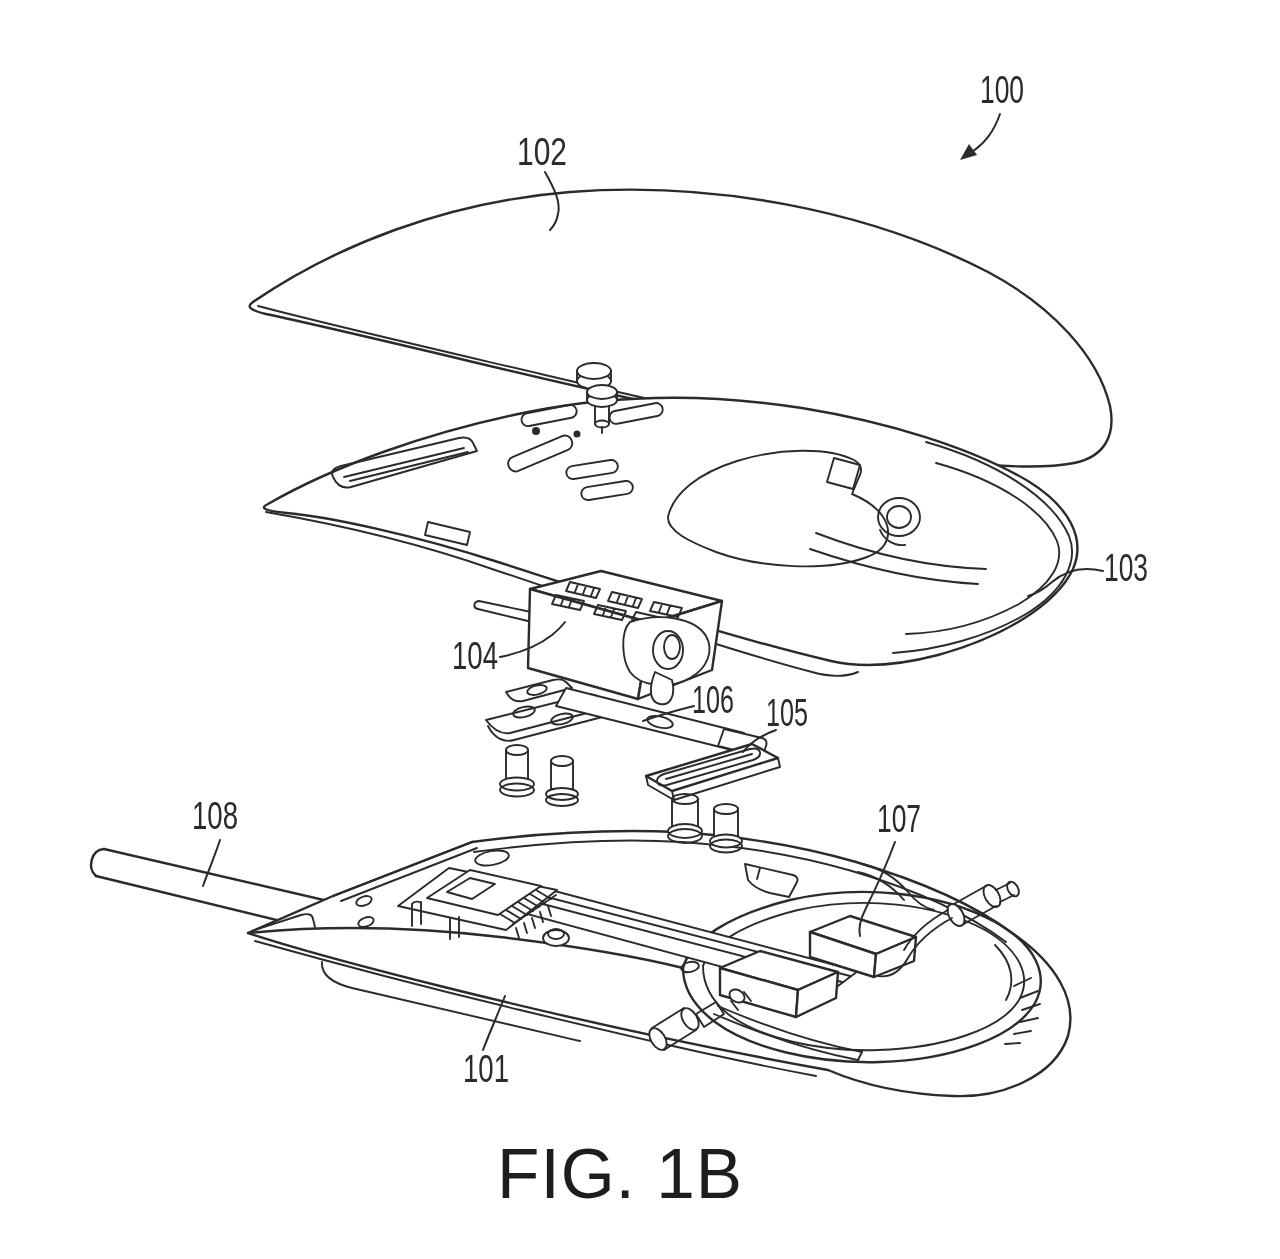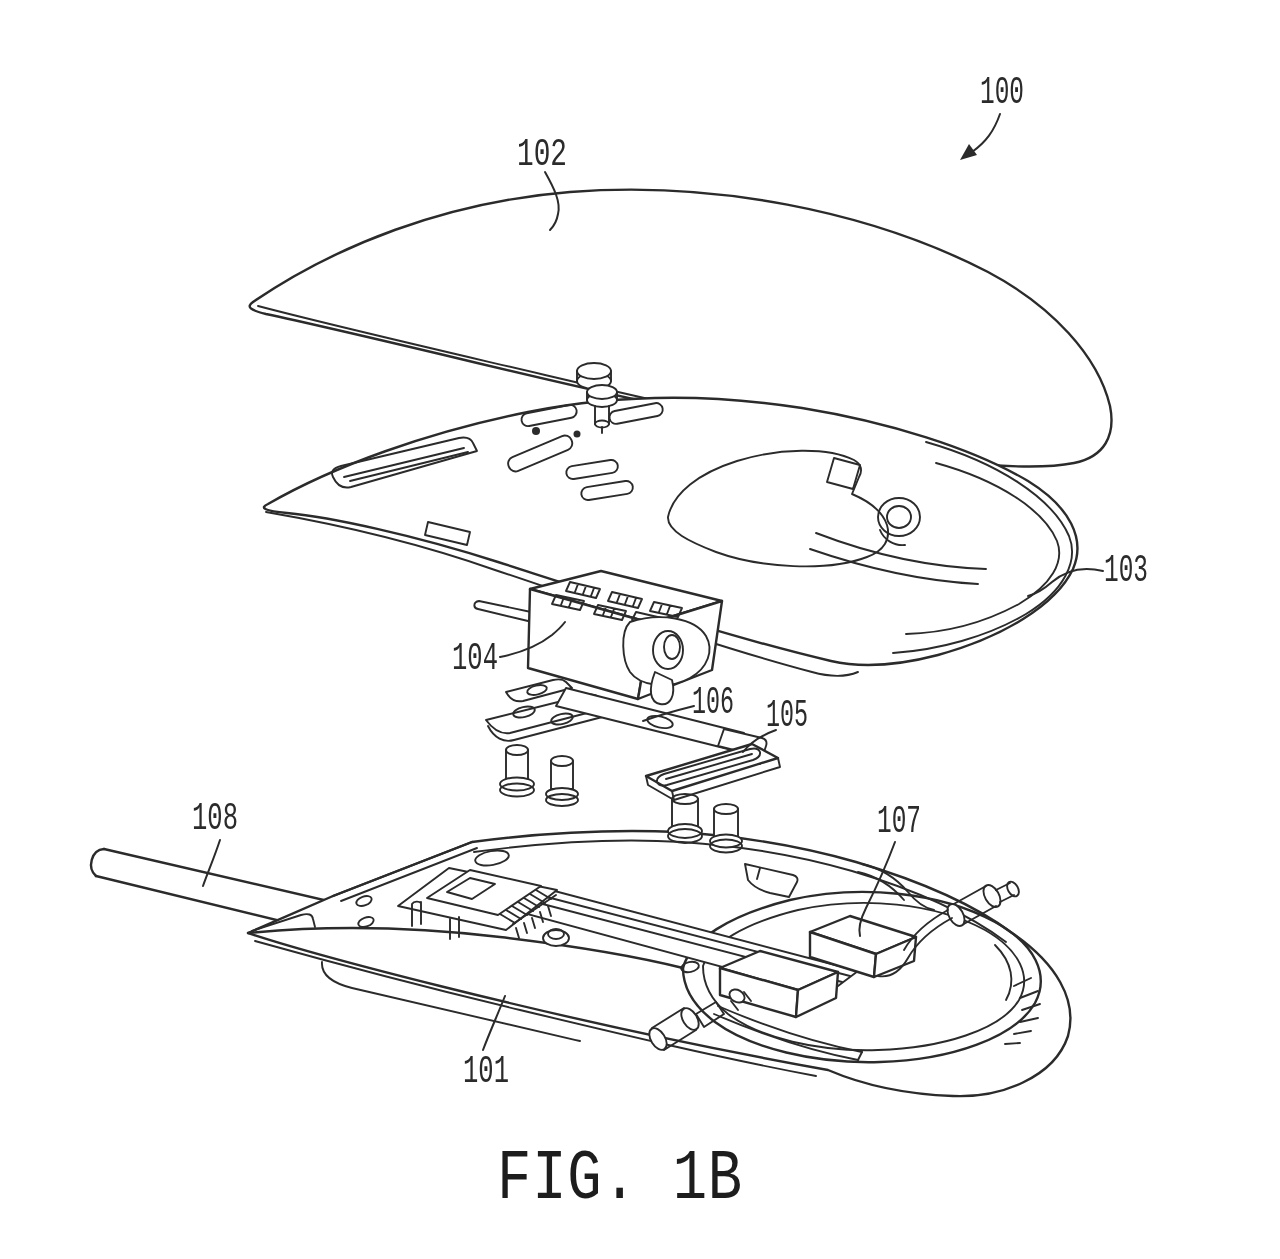--- a/index.html
+++ b/index.html
@@ -1,17 +1,17 @@
 <!DOCTYPE html>
 <html><head>
 <meta charset="utf-8">
 <style>
   html,body{margin:0;padding:0;background:#ffffff;}
   .page{position:relative;width:1280px;height:1259px;background:#ffffff;overflow:hidden;
-        font-family:Liberation Mono, monospace;}
+        font-family:Liberation Sans, sans-serif;}
   svg{position:absolute;left:0;top:0;}
   .ln{fill:none;stroke:#2b2b2b;stroke-width:2.4;stroke-linecap:round;stroke-linejoin:round;}
   .fn{fill:none;stroke:#2b2b2b;stroke-width:1.9;stroke-linecap:round;stroke-linejoin:round;}
   .wh{fill:#ffffff;stroke:#2b2b2b;stroke-width:2.4;stroke-linejoin:round;}
   .wf{fill:#ffffff;stroke:#2b2b2b;stroke-width:1.9;stroke-linejoin:round;}
   .dk{fill:#2b2b2b;stroke:none;}
   .lead{fill:none;stroke:#2b2b2b;stroke-width:2;stroke-linecap:round;}
   text.ref{font-size:38px;fill:#2b2b2b;text-anchor:middle;}
   text.cap{font-size:70px;fill:#1d1d1d;text-anchor:middle;letter-spacing:1px;}
 </style>

